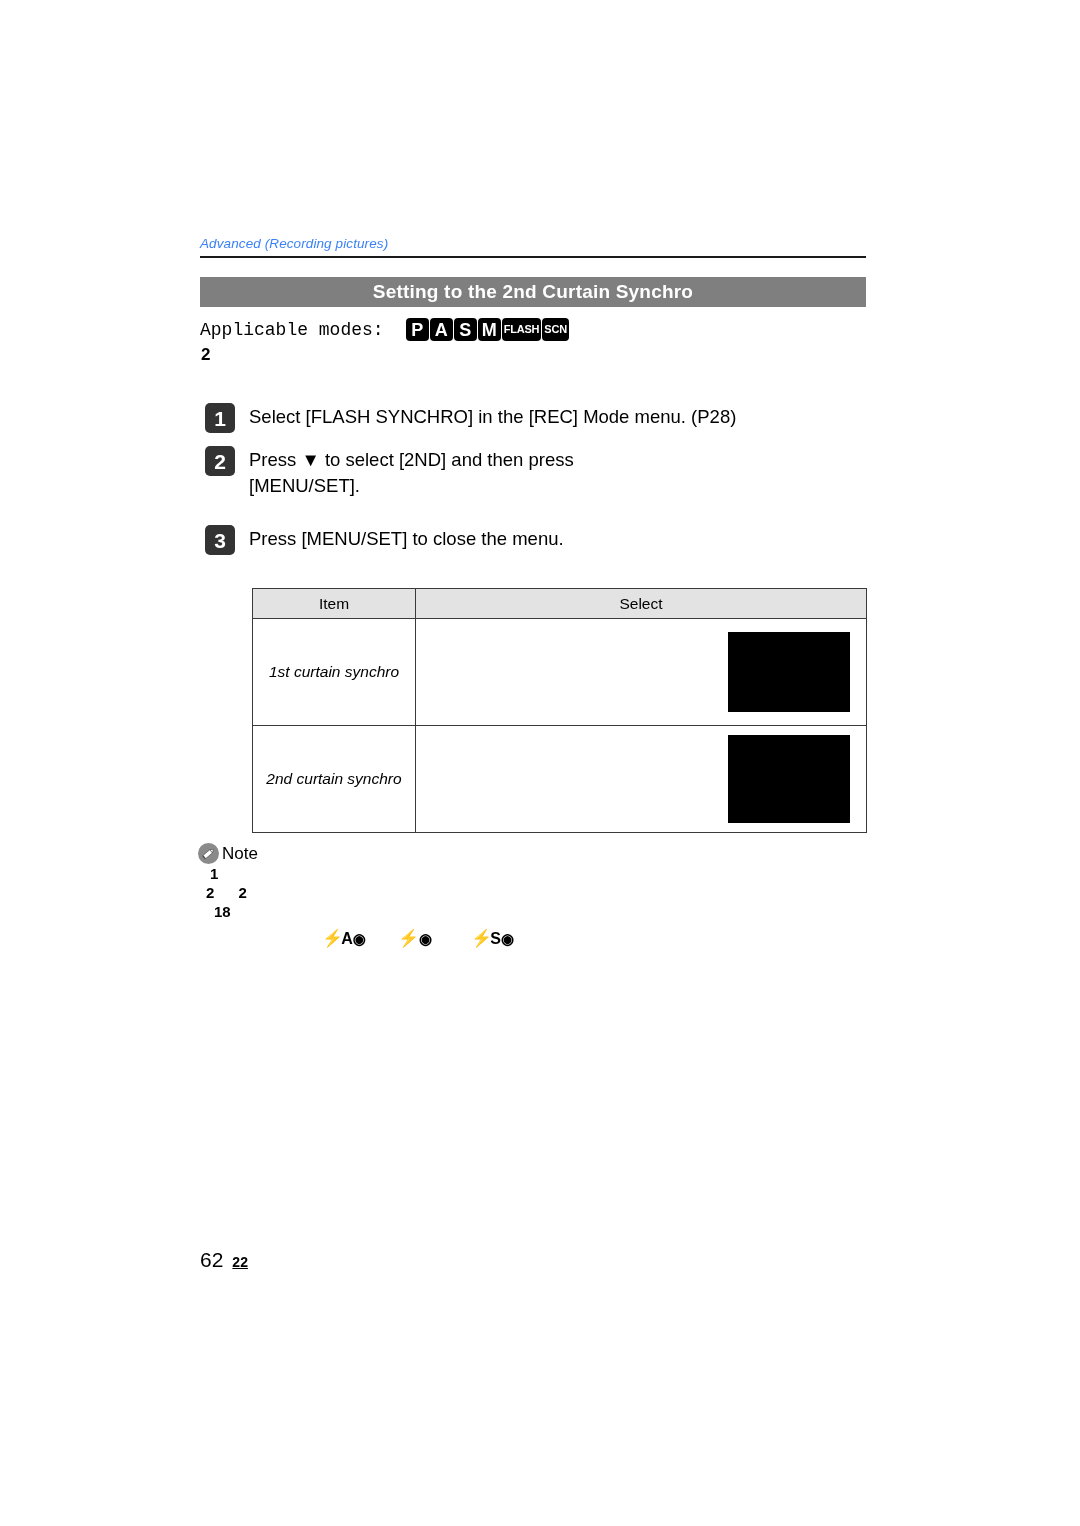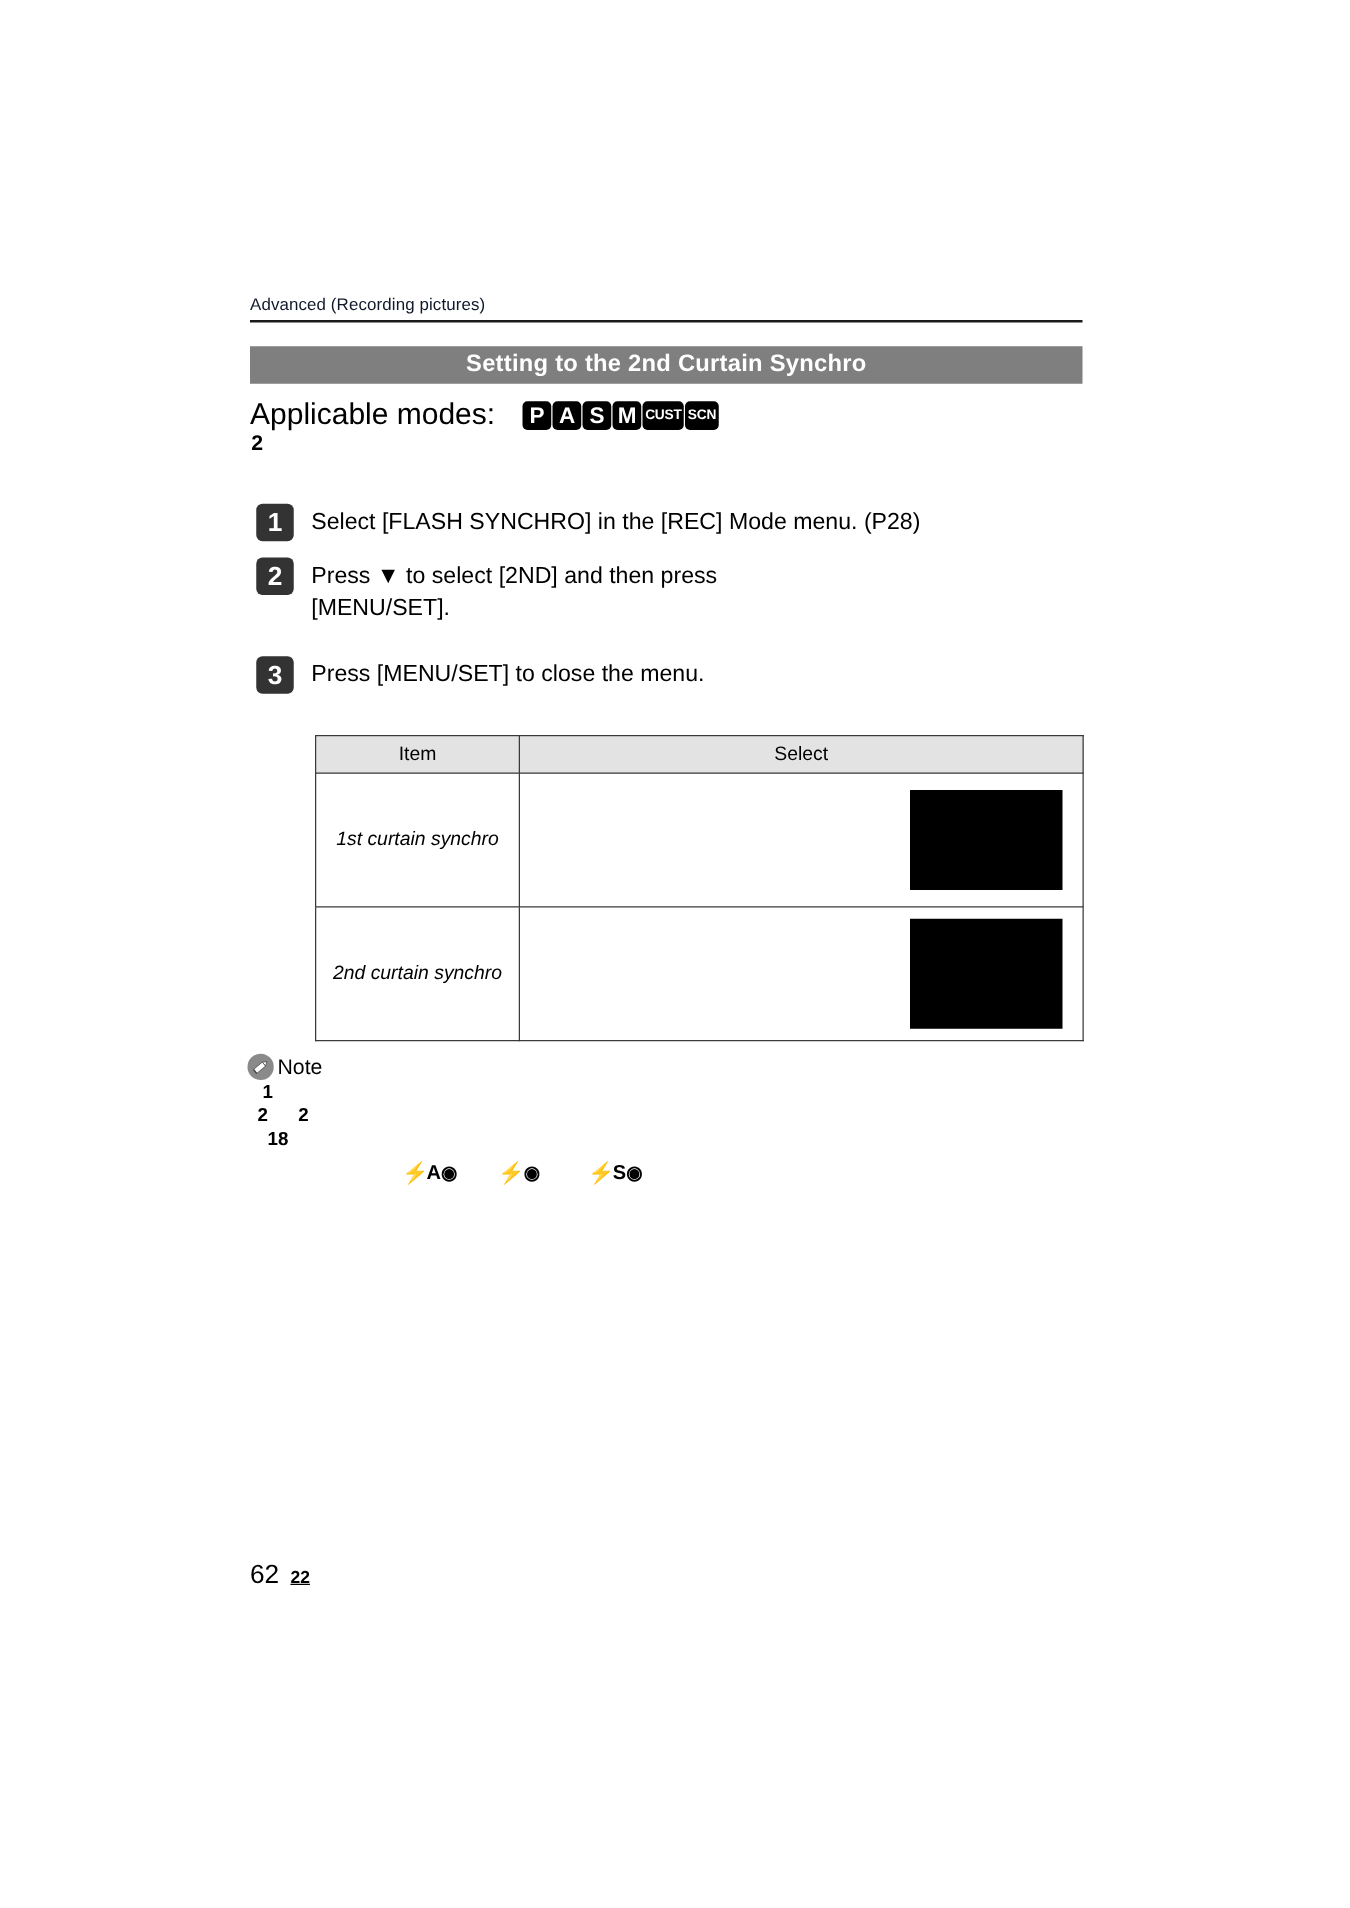--- a/index.html
+++ b/index.html
@@ -23,22 +23,23 @@
     height: 1526px;
   }
 
   
   .runhead {
     position: absolute;
     left: 200px;
     top: 236px;
     font-size: 13.5px;
     letter-spacing: 0.1px;
-    color: #0f172a;
+    color: #3b82f6;
     white-space: nowrap;
+    font-style: italic;
   }
   .runhead-rule {
     position: absolute;
     left: 200px;
     top: 256px;
     width: 666px;
     height: 2px;
     background: #1a1a1a;
   }
 
@@ -64,22 +65,23 @@
 
   
   .applicable-row {
     position: absolute;
     left: 200px;
     top: 318px;
     display: flex;
     align-items: center;
   }
   .applicable-label {
-    font-size: 24px;
+    font-size: 18px;
     white-space: nowrap;
+    font-family: Liberation Mono, monospace;
   }
   .mode-icons {
     display: flex;
     align-items: center;
     margin-left: 22px;
     gap: 1px;
   }
   .mode-badge {
     background: #000000;
     color: #ffffff;
@@ -285,21 +287,21 @@
     <span class="banner-title">Setting to the 2nd Curtain Synchro</span>
   </div>
 
   <div class="applicable-row">
     <span class="applicable-label">Applicable modes:</span>
     <span class="mode-icons">
       <span class="mode-badge">P</span>
       <span class="mode-badge">A</span>
       <span class="mode-badge">S</span>
       <span class="mode-badge">M</span>
-      <span class="mode-badge small">CUST</span>
+      <span class="mode-badge small">FLASH</span>
       <span class="mode-badge small">SCN</span>
     </span>
   </div>
 
   <div class="chapter-num">2</div>
 
   <div class="steps">
     <div class="step">
       <div class="step-badge">1</div>
       <div class="step-text">Select [FLASH SYNCHRO] in the [REC] Mode menu. (P28)</div>

